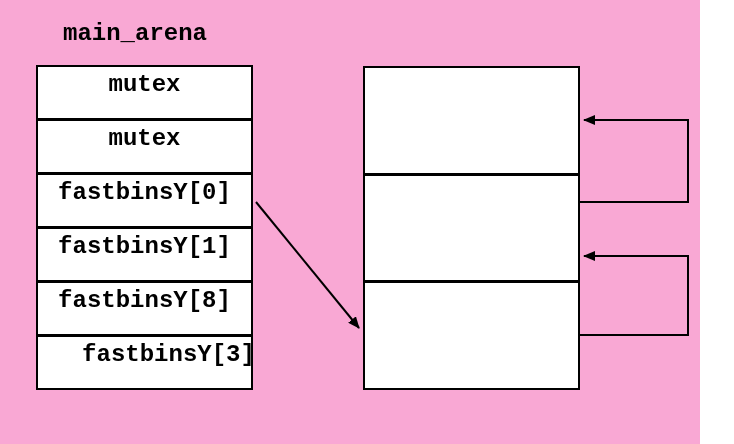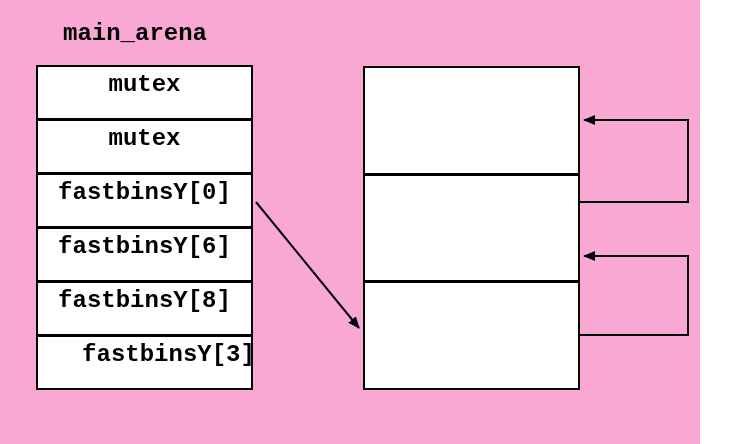--- a/index.html
+++ b/index.html
@@ -86,21 +86,21 @@
     <div class="cell">
       <span class="lbl">mutex</span>
     </div>
     <div class="cell">
       <span class="lbl">mutex</span>
     </div>
     <div class="cell">
       <span class="lbl">fastbinsY[0]</span>
     </div>
     <div class="cell">
-      <span class="lbl">fastbinsY[6]</span>
+      <span class="lbl">fastbinsY[1]</span>
     </div>
     <div class="cell">
       <span class="lbl">fastbinsY[8]</span>
     </div>
     <div class="cell">
       <span class="lbl">fastbinsY[3]</span>
     </div>
   </div>
 
   <div class="box box-chunks">

